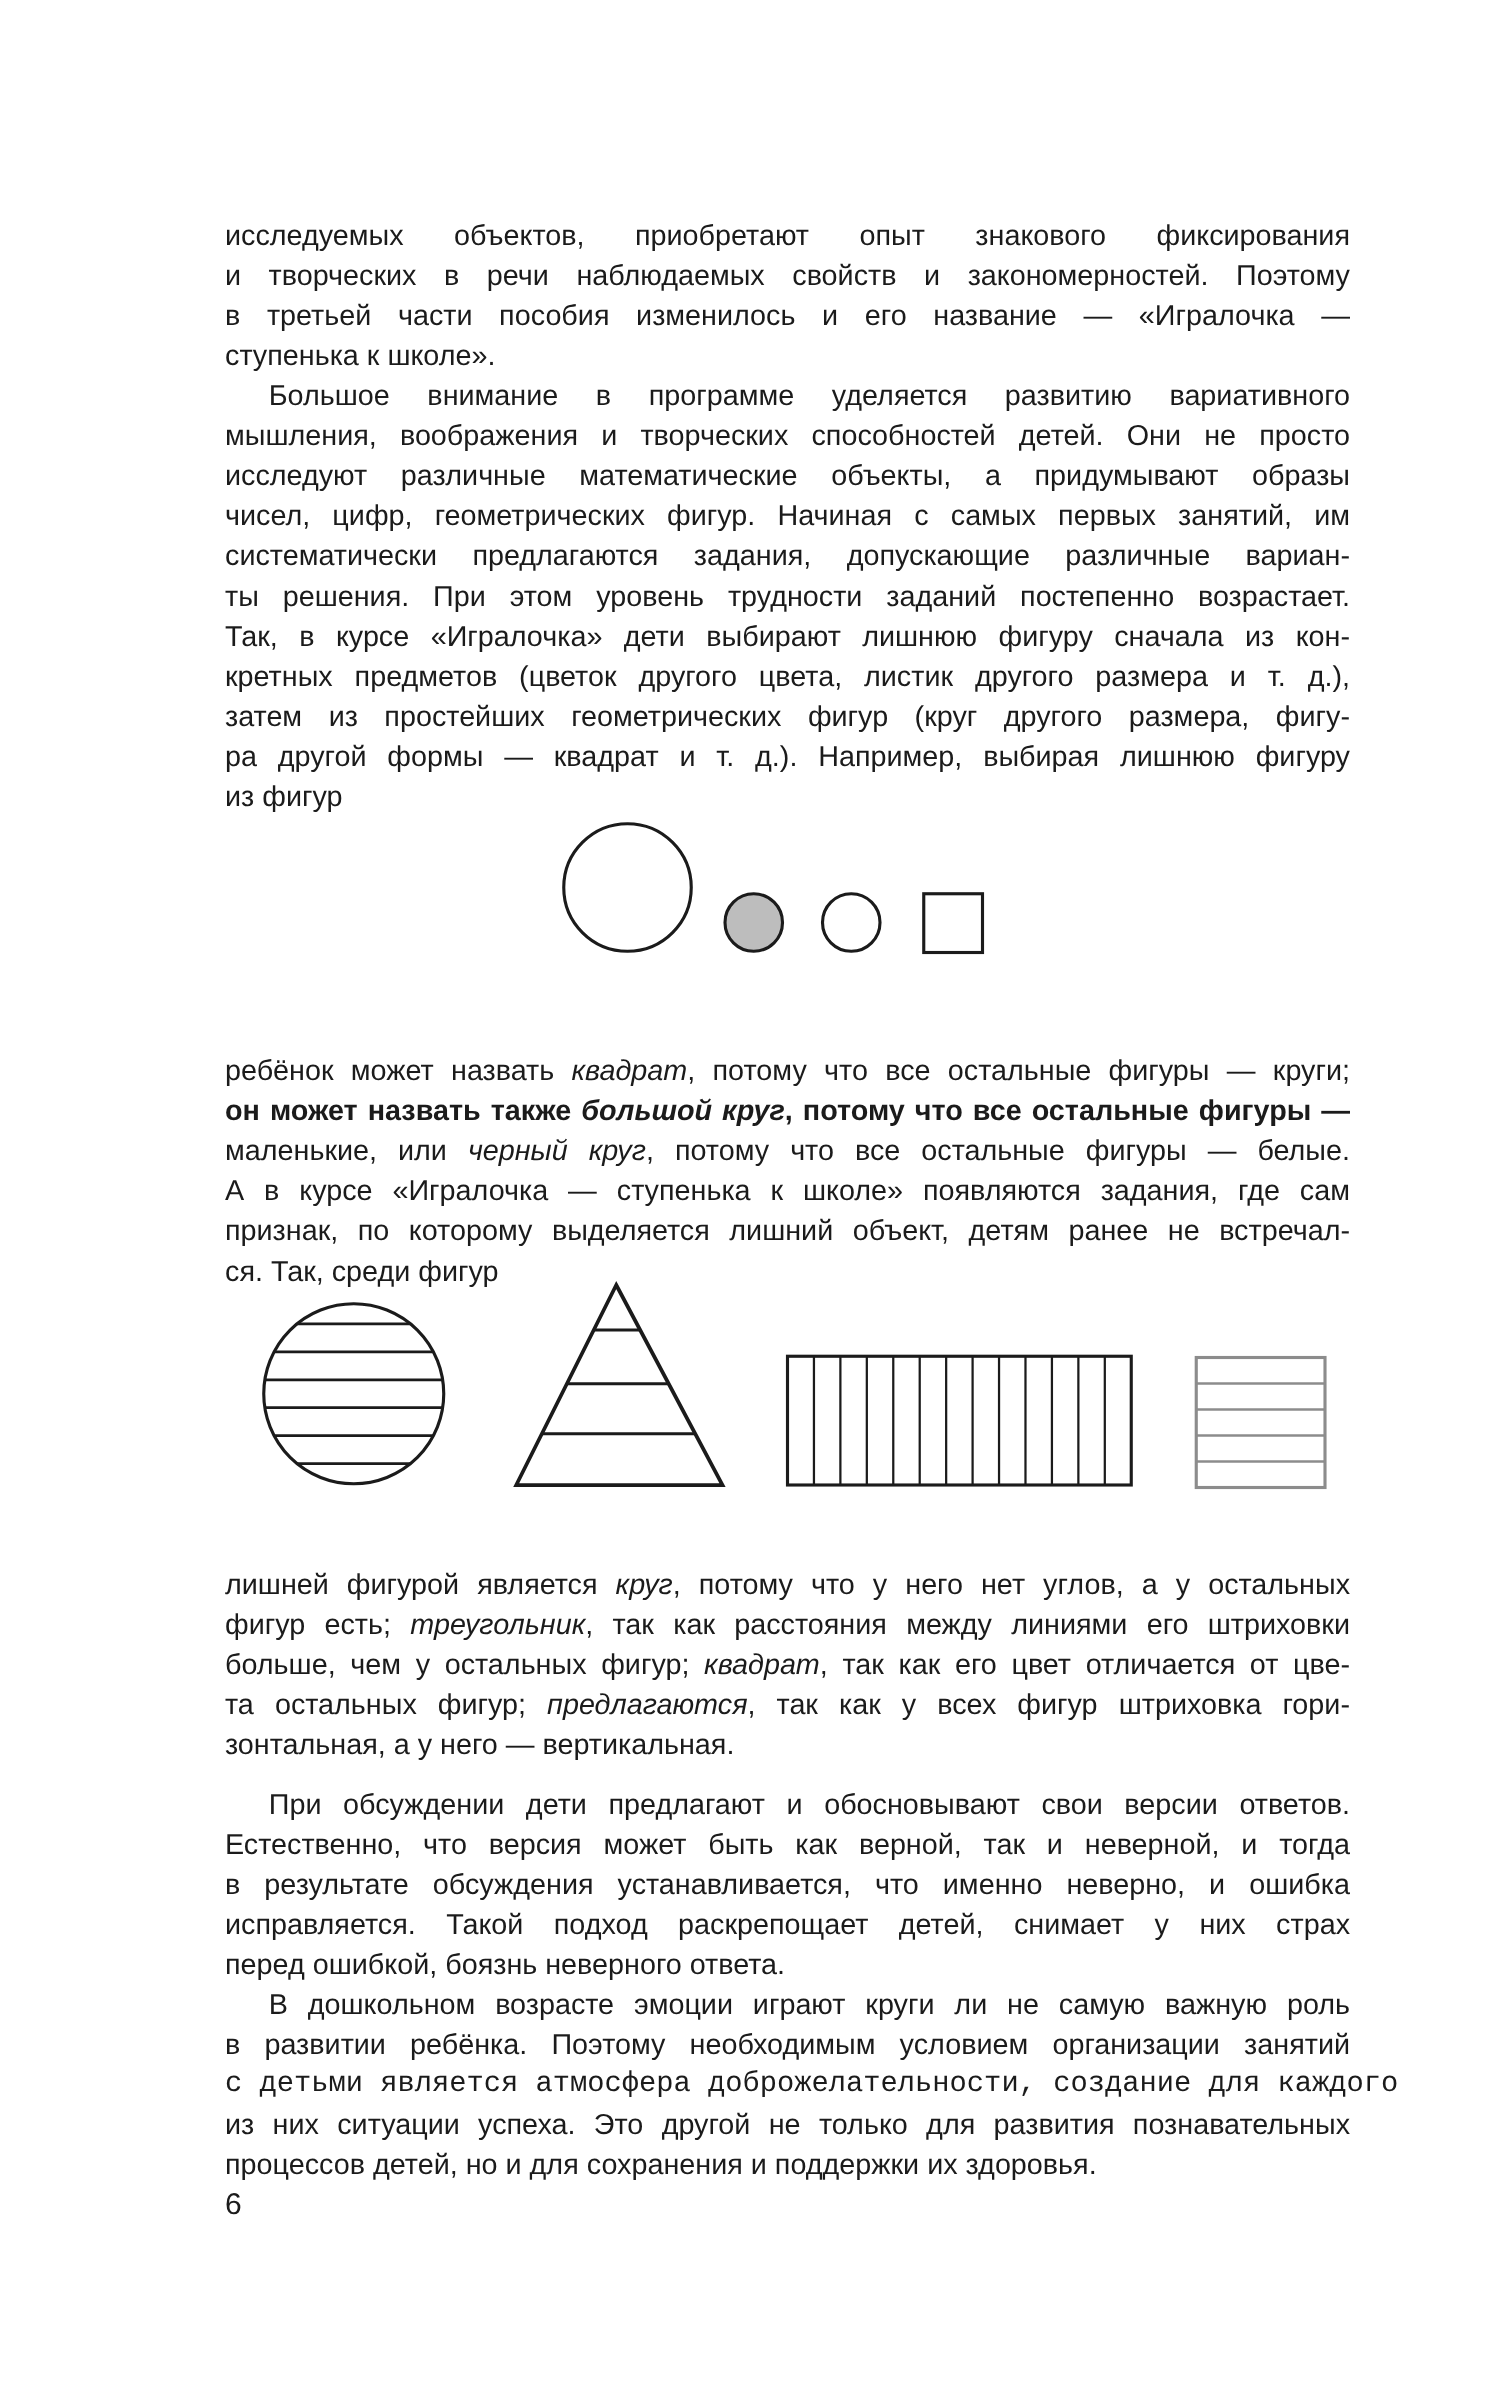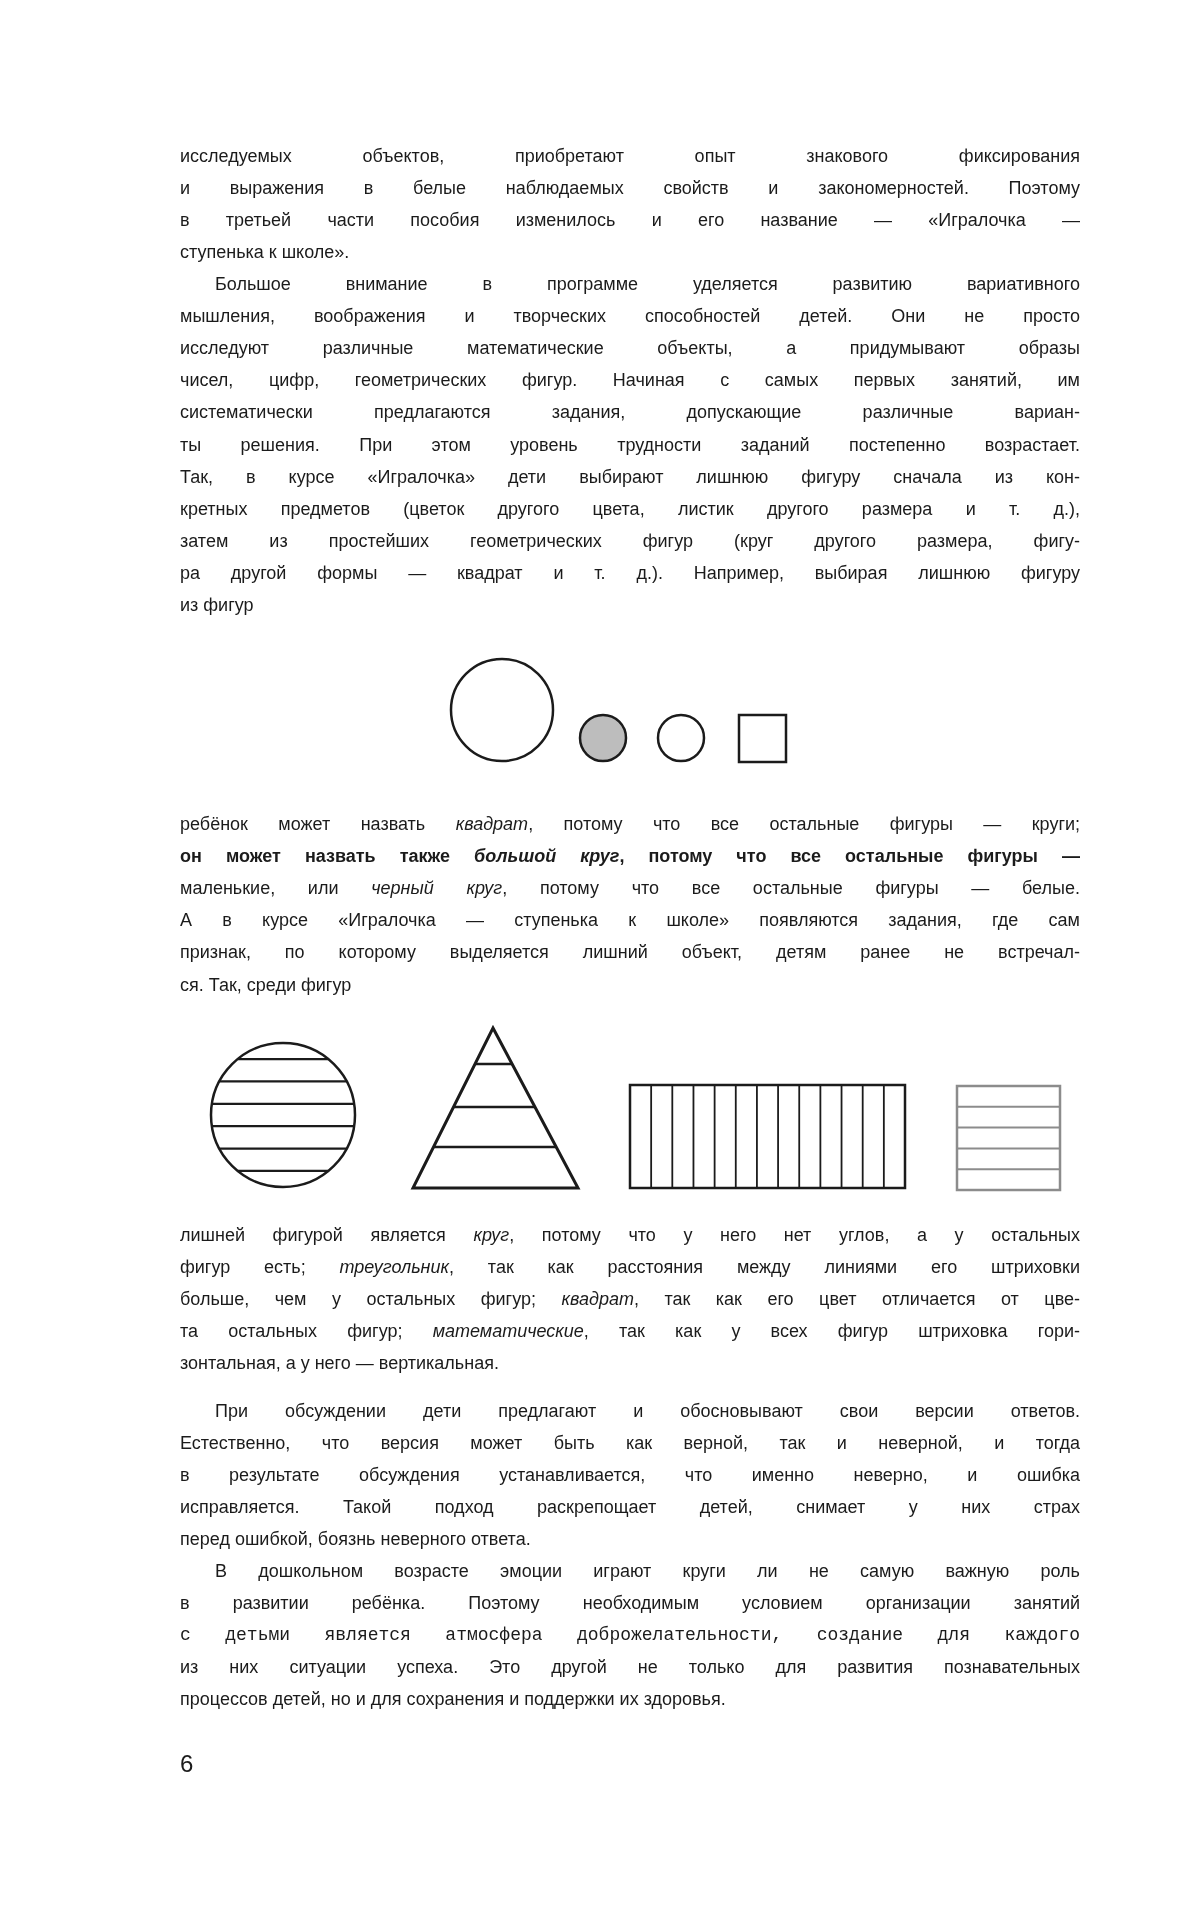--- a/index.html
+++ b/index.html
@@ -1,33 +1,33 @@
 <!DOCTYPE html>
 <html><head>
 <meta charset="utf-8">
 <style>
   html, body { margin:0; padding:0; background:#ffffff; }
   body { width:1200px; height:1905px; position:relative; overflow:hidden;
          font-family:"Liberation Sans", sans-serif; color:#1b1b1b; }
   .page { position:absolute; left:0; top:0; width:1200px; height:1905px; background:#fff; }
-  .line { position:absolute; left:180px; width:900px; height:32px; font-size:18px; line-height:32px;
-          white-space:nowrap; text-align:justify; text-align-last:justify; }
+  .line { position:absolute; left:180px; width:900px; height:32px; font-size:23px; line-height:32px;
+          white-space:nowrap; text-align:justify; text-align-last:justify;margin-top:32px; }
   .line.last { text-align-last:left; }
   .line.indent { left:215px; width:865px; }
   .line span.it { font-style:italic; }
   .page-number { position:absolute; left:180px; top:1748px; font-size:24px; line-height:32px; }
   svg.fig { position:absolute; left:0; }
 </style>
 </head>
 <body>
 
 <div class="page">
   <div id="text-layer">
       <div class="line" style="top: 140px;"><span>исследуемых объектов, приобретают опыт знакового фиксирования</span></div>
-      <div class="line" style="top: 172.1px;"><span>и выражения в белые наблюдаемых свойств и закономерностей. Поэтому</span></div>
+      <div class="line" style="top: 172.1px;"><span>и творческих в речи наблюдаемых свойств и закономерностей. Поэтому</span></div>
       <div class="line" style="top: 204.2px;"><span>в третьей части пособия изменилось и его название — «Игралочка —</span></div>
       <div class="line last" style="top: 236.3px;"><span>ступенька к школе».</span></div>
       <div class="line indent" style="top: 268px;"><span>Большое внимание в программе уделяется развитию вариативного</span></div>
       <div class="line" style="top: 300.1px;"><span>мышления, воображения и творческих способностей детей. Они не просто</span></div>
       <div class="line" style="top: 332.2px;"><span>исследуют различные математические объекты, а придумывают образы</span></div>
       <div class="line" style="top: 364.3px;"><span>чисел, цифр, геометрических фигур. Начиная с самых первых занятий, им</span></div>
       <div class="line" style="top: 396.4px;"><span>систематически предлагаются задания, допускающие различные вариан-</span></div>
       <div class="line" style="top: 428.5px;"><span>ты решения. При этом уровень трудности заданий постепенно возрастает.</span></div>
       <div class="line" style="top: 460.6px;"><span>Так, в курсе «Игралочка» дети выбирают лишнюю фигуру сначала из кон-</span></div>
       <div class="line" style="top: 492.7px;"><span>кретных предметов (цветок другого цвета, листик другого размера и т. д.),</span></div>
@@ -36,21 +36,21 @@
       <div class="line last" style="top: 589px;"><span>из фигур</span></div>
       <div class="line" style="top: 808px;"><span>ребёнок может назвать </span><span class="it">квадрат</span><span>, потому что все остальные фигуры — круги;</span></div>
       <div class="line" style="top: 840.1px; font-weight: bold;"><span>он может назвать также </span><span class="it">большой круг</span><span>, потому что все остальные фигуры —</span></div>
       <div class="line" style="top: 872.2px;"><span>маленькие, или </span><span class="it">черный круг</span><span>, потому что все остальные фигуры — белые.</span></div>
       <div class="line" style="top: 904.3px;"><span>А в курсе «Игралочка — ступенька к школе» появляются задания, где сам</span></div>
       <div class="line" style="top: 936.4px;"><span>признак, по которому выделяется лишний объект, детям ранее не встречал-</span></div>
       <div class="line last" style="top: 968.5px;"><span>ся. Так, среди фигур</span></div>
       <div class="line" style="top: 1219px;"><span>лишней фигурой является  </span><span class="it">круг</span><span>, потому что у него нет углов, а у остальных</span></div>
       <div class="line" style="top: 1251.1px;"><span>фигур есть; </span><span class="it">треугольник</span><span>, так как расстояния между линиями его штриховки</span></div>
       <div class="line" style="top: 1283.2px;"><span>больше, чем у остальных фигур; </span><span class="it">квадрат</span><span>, так как его цвет отличается от цве-</span></div>
-      <div class="line" style="top: 1315.3px;"><span>та остальных фигур; </span><span class="it">математические</span><span>, так как у всех фигур штриховка гори-</span></div>
+      <div class="line" style="top: 1315.3px;"><span>та остальных фигур; </span><span class="it">предлагаются</span><span>, так как у всех фигур штриховка гори-</span></div>
       <div class="line last" style="top: 1347.4px;"><span>зонтальная, а у него — вертикальная.</span></div>
       <div class="line indent" style="top: 1395px;"><span>При обсуждении дети предлагают и обосновывают свои версии ответов.</span></div>
       <div class="line" style="top: 1427.1px;"><span>Естественно, что версия может быть как верной, так и неверной, и тогда</span></div>
       <div class="line" style="top: 1459.2px;"><span>в результате обсуждения устанавливается, что именно неверно, и ошибка</span></div>
       <div class="line" style="top: 1491.3px;"><span>исправляется. Такой подход раскрепощает детей, снимает у них страх</span></div>
       <div class="line last" style="top: 1523.4px;"><span>перед ошибкой, боязнь неверного ответа.</span></div>
       <div class="line indent" style="top: 1555px;"><span>В дошкольном возрасте эмоции играют круги ли не самую важную роль</span></div>
       <div class="line" style="top: 1587.1px;"><span>в развитии ребёнка. Поэтому необходимым условием организации занятий</span></div>
       <div class="line" style="top: 1619.2px; font-family: Liberation Mono, monospace;"><span>с детьми является атмосфера доброжелательности, создание для каждого</span></div>
       <div class="line" style="top: 1651.3px;"><span>из них ситуации успеха. Это другой не только для развития познавательных</span></div>

